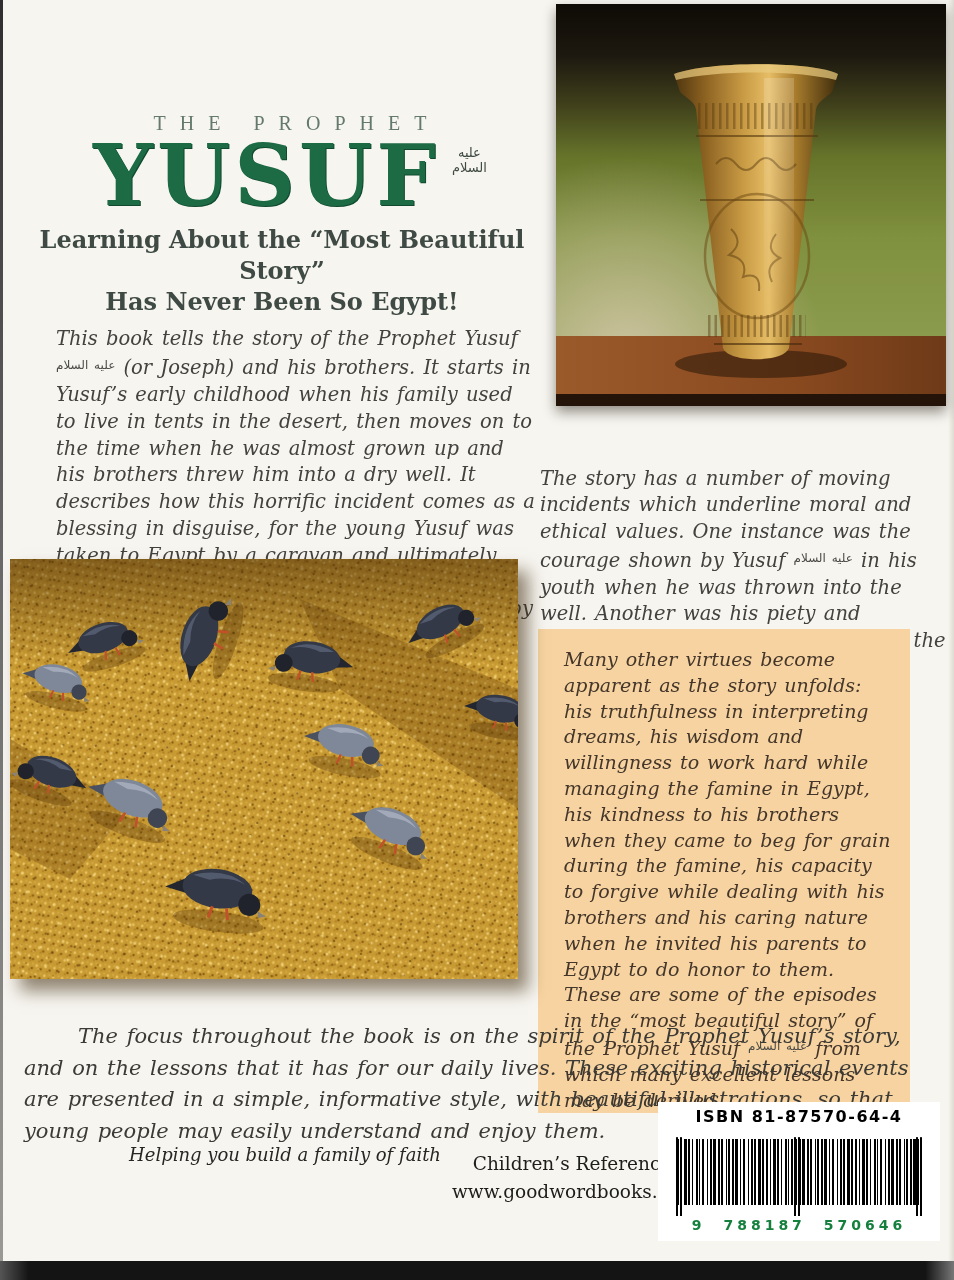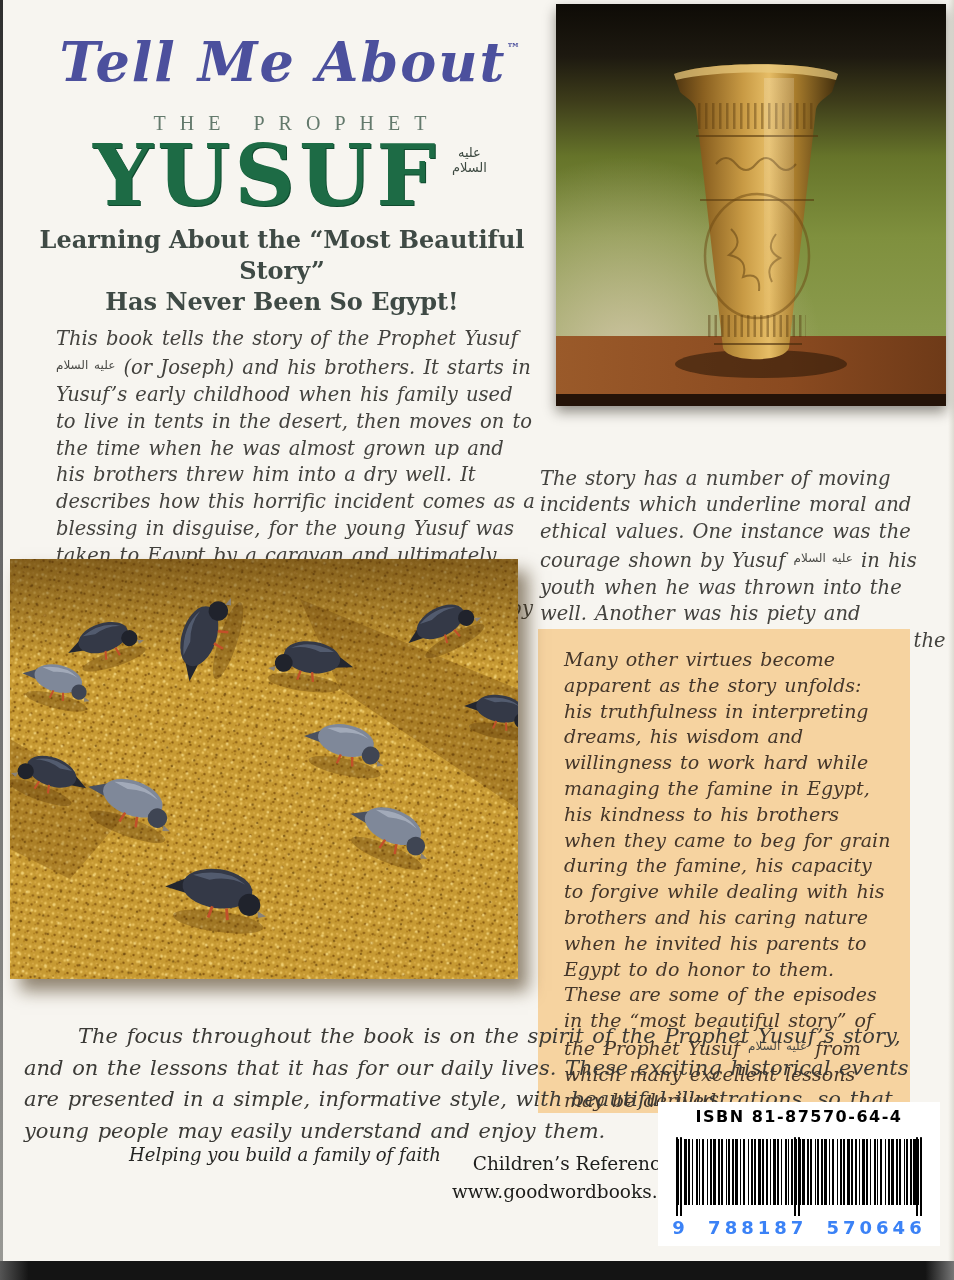--- a/index.html
+++ b/index.html
@@ -58,31 +58,30 @@
   .logo-goodword{font-family:"DejaVu Serif",serif;font-weight:700;color:#151515;letter-spacing:-1px;}
   .logo-kidz span{font-family:"DejaVu Sans",sans-serif;font-weight:800;font-size:32px;letter-spacing:-1px;}
   .tagline{font-style:italic;font-size:18px;color:#262624;margin-top:2px;}
   .category-block{position:absolute;left:452px;top:1150px;width:240px;text-align:center;
     font-size:18.5px;line-height:28px;color:#1d1d1b;}
   .isbn-block{position:absolute;left:658px;top:1102px;width:282px;background:#fff;
     box-sizing:border-box;padding:5px 10px 8px;text-align:center;}
   .isbn-label{font-family:"DejaVu Sans",sans-serif;font-weight:700;font-size:16px;
     letter-spacing:1.5px;color:#000;}
   .barcode-bars{width:256px;height:88px;margin:2px auto 0;display:block;}
-  .barcode-number{font-family:"DejaVu Sans",sans-serif;font-weight:700;font-size:18px;
-    letter-spacing:4px;word-spacing:9px;color:#3b82f6;display:block;margin-top:1px;}
+  .barcode-number{font-family:"DejaVu Sans",sans-serif;font-weight:700;font-size:14px;
+    letter-spacing:4px;word-spacing:9px;color:#15803d;display:block;margin-top:1px;}
 </style>
 </head>
 <body>
 
 <div class="page">
   <div class="left-edge"></div>
   <div class="right-edge"></div>
 
-  <div class="script-title"><span>Tell Me About</span><sup>™</sup></div>
   <div class="kicker">THE PROPHET</div>
   <div class="main-title-row">
     <span class="main-title">YUSUF</span>
     <span class="honorific">
       <span>عليه</span>
       <span>السلام</span>
     </span>
   </div>
   <div class="subtitle">
     <div>Learning About the “Most Beautiful Story”</div>

